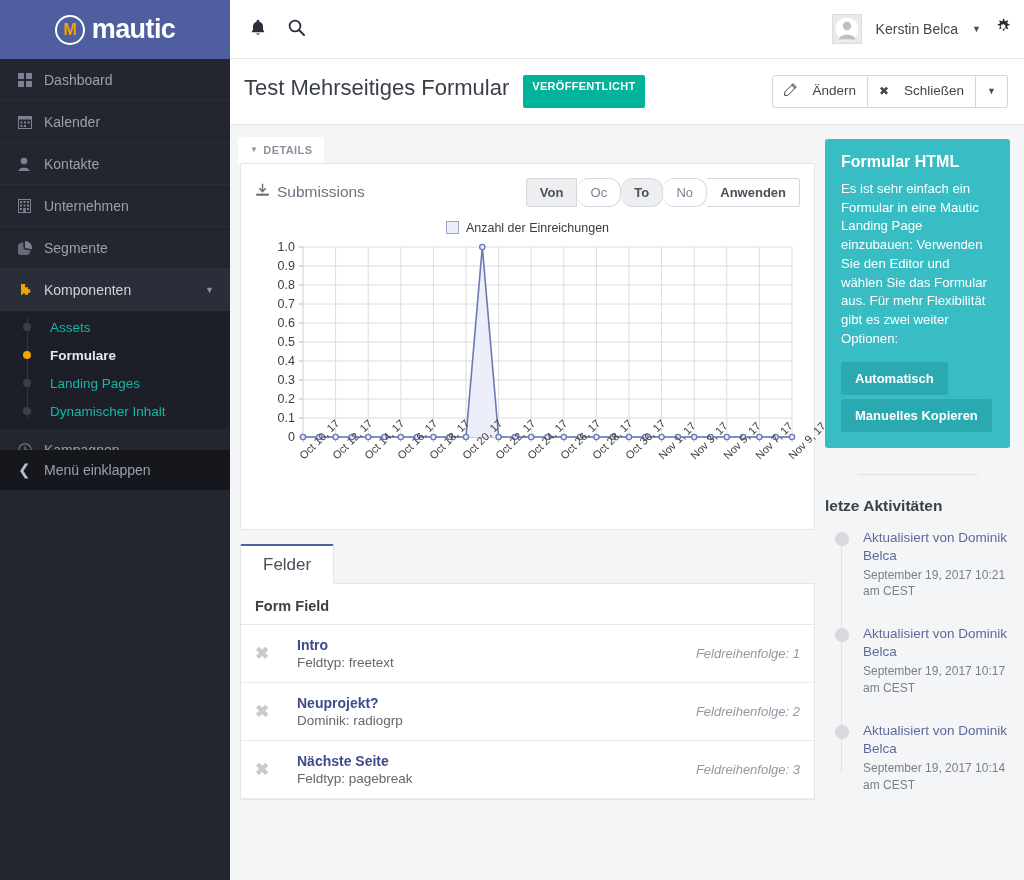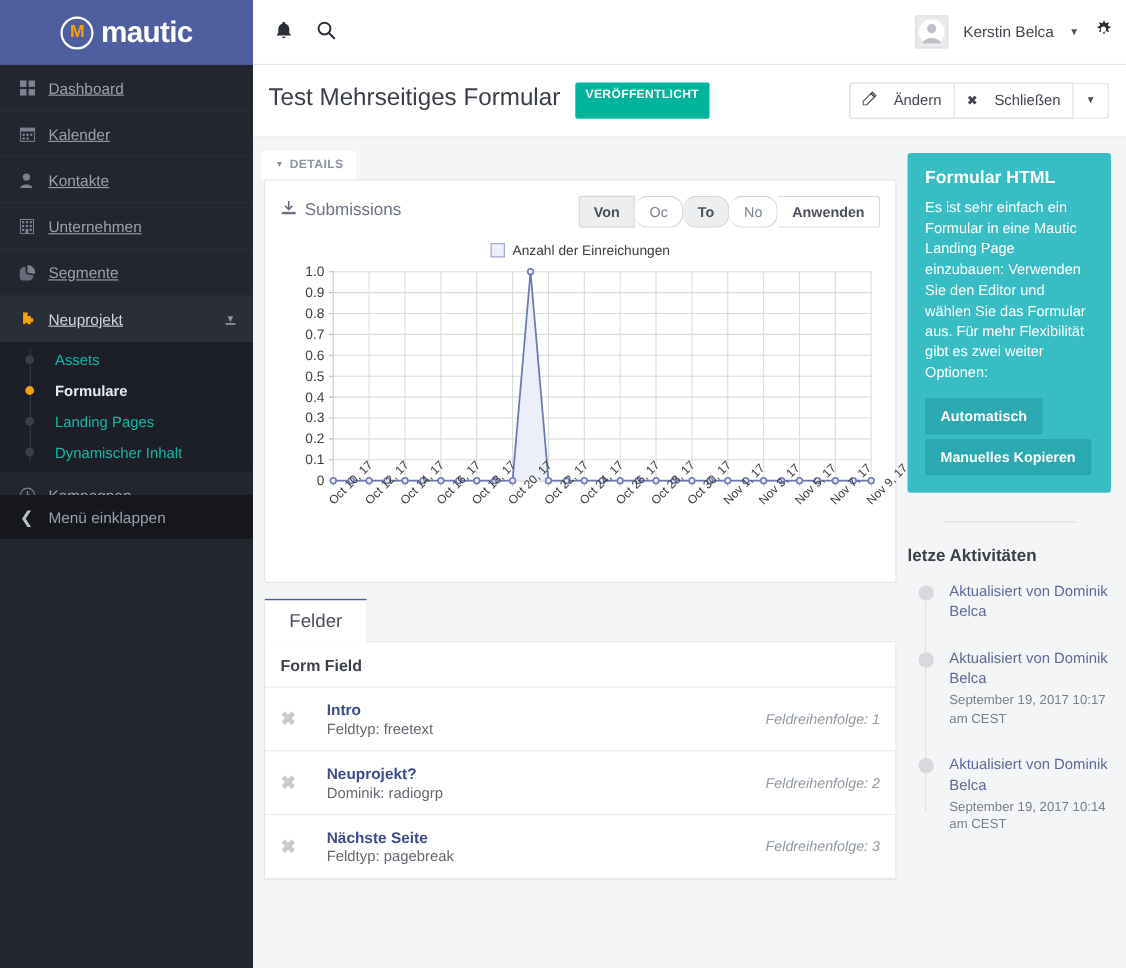--- a/index.html
+++ b/index.html
@@ -32,21 +32,21 @@
   }
   .logo-mark span { color: #f4a307; font-size: 16px; font-weight: bold; line-height: 1; letter-spacing: -1px; }
   .logo-text { color: #fff; font-size: 27px; font-weight: bold; letter-spacing: -0.6px; }
 
   .nav { flex: 1; overflow: hidden; }
   .nav-item {
     display: flex; align-items: center;
     height: 42px; padding: 0 16px 0 18px;
     color: #9aa0ad; font-size: 14px;
     border-bottom: 1px solid #2b2f39;
-    cursor: pointer; position: relative; text-decoration: underline;
+    cursor: pointer; position: relative;
   }
   .nav-item .ni-icon {
     width: 26px; min-width: 26px; display: inline-flex;
     align-items: center; justify-content: flex-start;
     color: #7c8292; font-size: 14px;
   }
   .nav-item .ni-label { flex: 1; }
   .nav-item.active { background: #2a2e38; color: #cfd3db; }
   .nav-item.active .ni-icon { color: #f4a307; }
   .nav-item.open > .ni-label { color: #cfd3db; }
@@ -296,21 +296,21 @@
         </span>
         <span class="ni-label">Segmente</span>
       </div>
 
       <div class="nav-item active open">
         <span class="ni-icon">
           <svg width="15" height="14" viewBox="0 0 15 14">
               <path d="M4 1 h3 a1.6 1.6 0 0 1 0 2.2 v1 h3 v2.3 a1.6 1.6 0 0 1 2.2 0 v3 a1.6 1.6 0 0 1 -2.2 0 v2.3 h-3 v-1 a1.6 1.6 0 0 0 -2.2 0 v1 h-1.8 v-11 z" fill="currentColor"></path>
             </svg>
         </span>
-        <span class="ni-label">Neuprojekt</span>
+        <span class="ni-label">Komponenten</span>
         <span class="caret-down">▼</span>
       </div>
 
       <div class="subnav">
         <div class="sub-item">
           <span class="dot"></span>
           <span>Assets</span>
         </div>
         <div class="sub-item active">
           <span class="dot"></span>
@@ -610,20 +610,21 @@
           </div>
         </div>
 
         <div class="divider"></div>
 
         <div class="activity-title">letze Aktivitäten</div>
         <div class="activity-list" id="activity-list">
             <div class="activity-item">
               <span class="act-dot"></span>
               <div class="act-line1">Aktualisiert von Dominik Belca</div>
+              <div class="act-time">September 19, 2017 10:21 am CEST</div>
             </div>
             <div class="activity-item">
               <span class="act-dot"></span>
               <div class="act-line1">Aktualisiert von Dominik Belca</div>
               <div class="act-time">September 19, 2017 10:17 am CEST</div>
             </div>
             <div class="activity-item">
               <span class="act-dot"></span>
               <div class="act-line1">Aktualisiert von Dominik Belca</div>
               <div class="act-time">September 19, 2017 10:14 am CEST</div>

